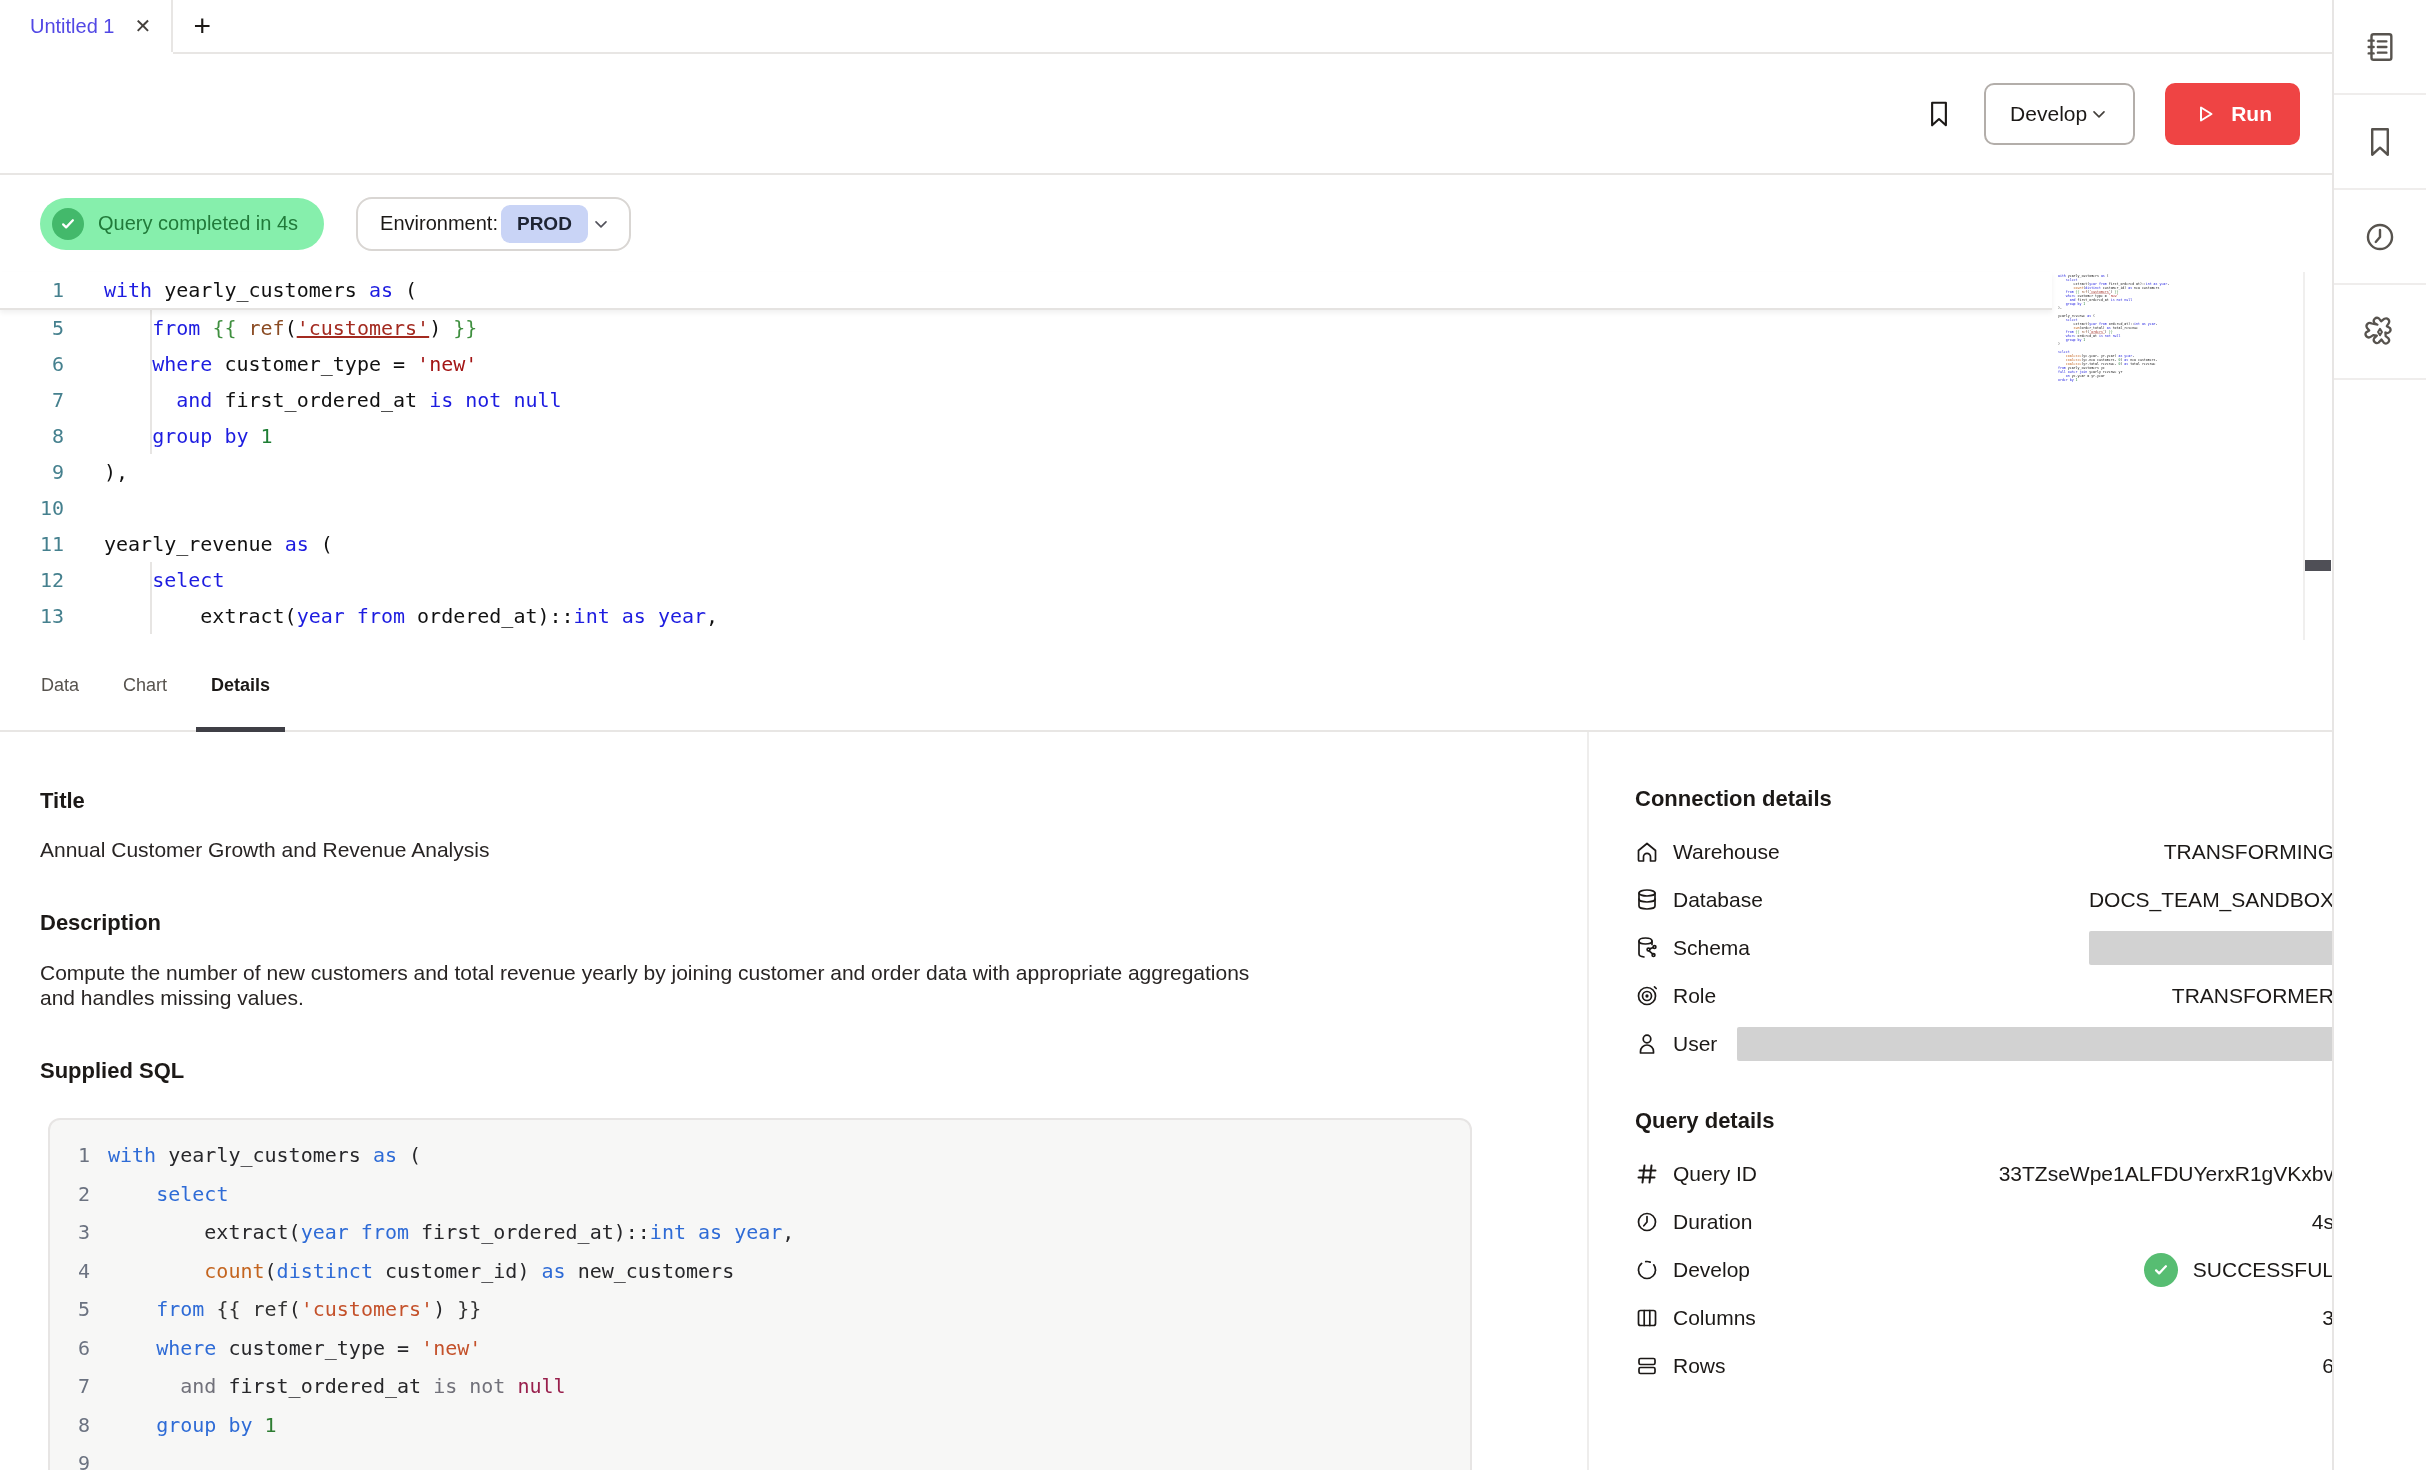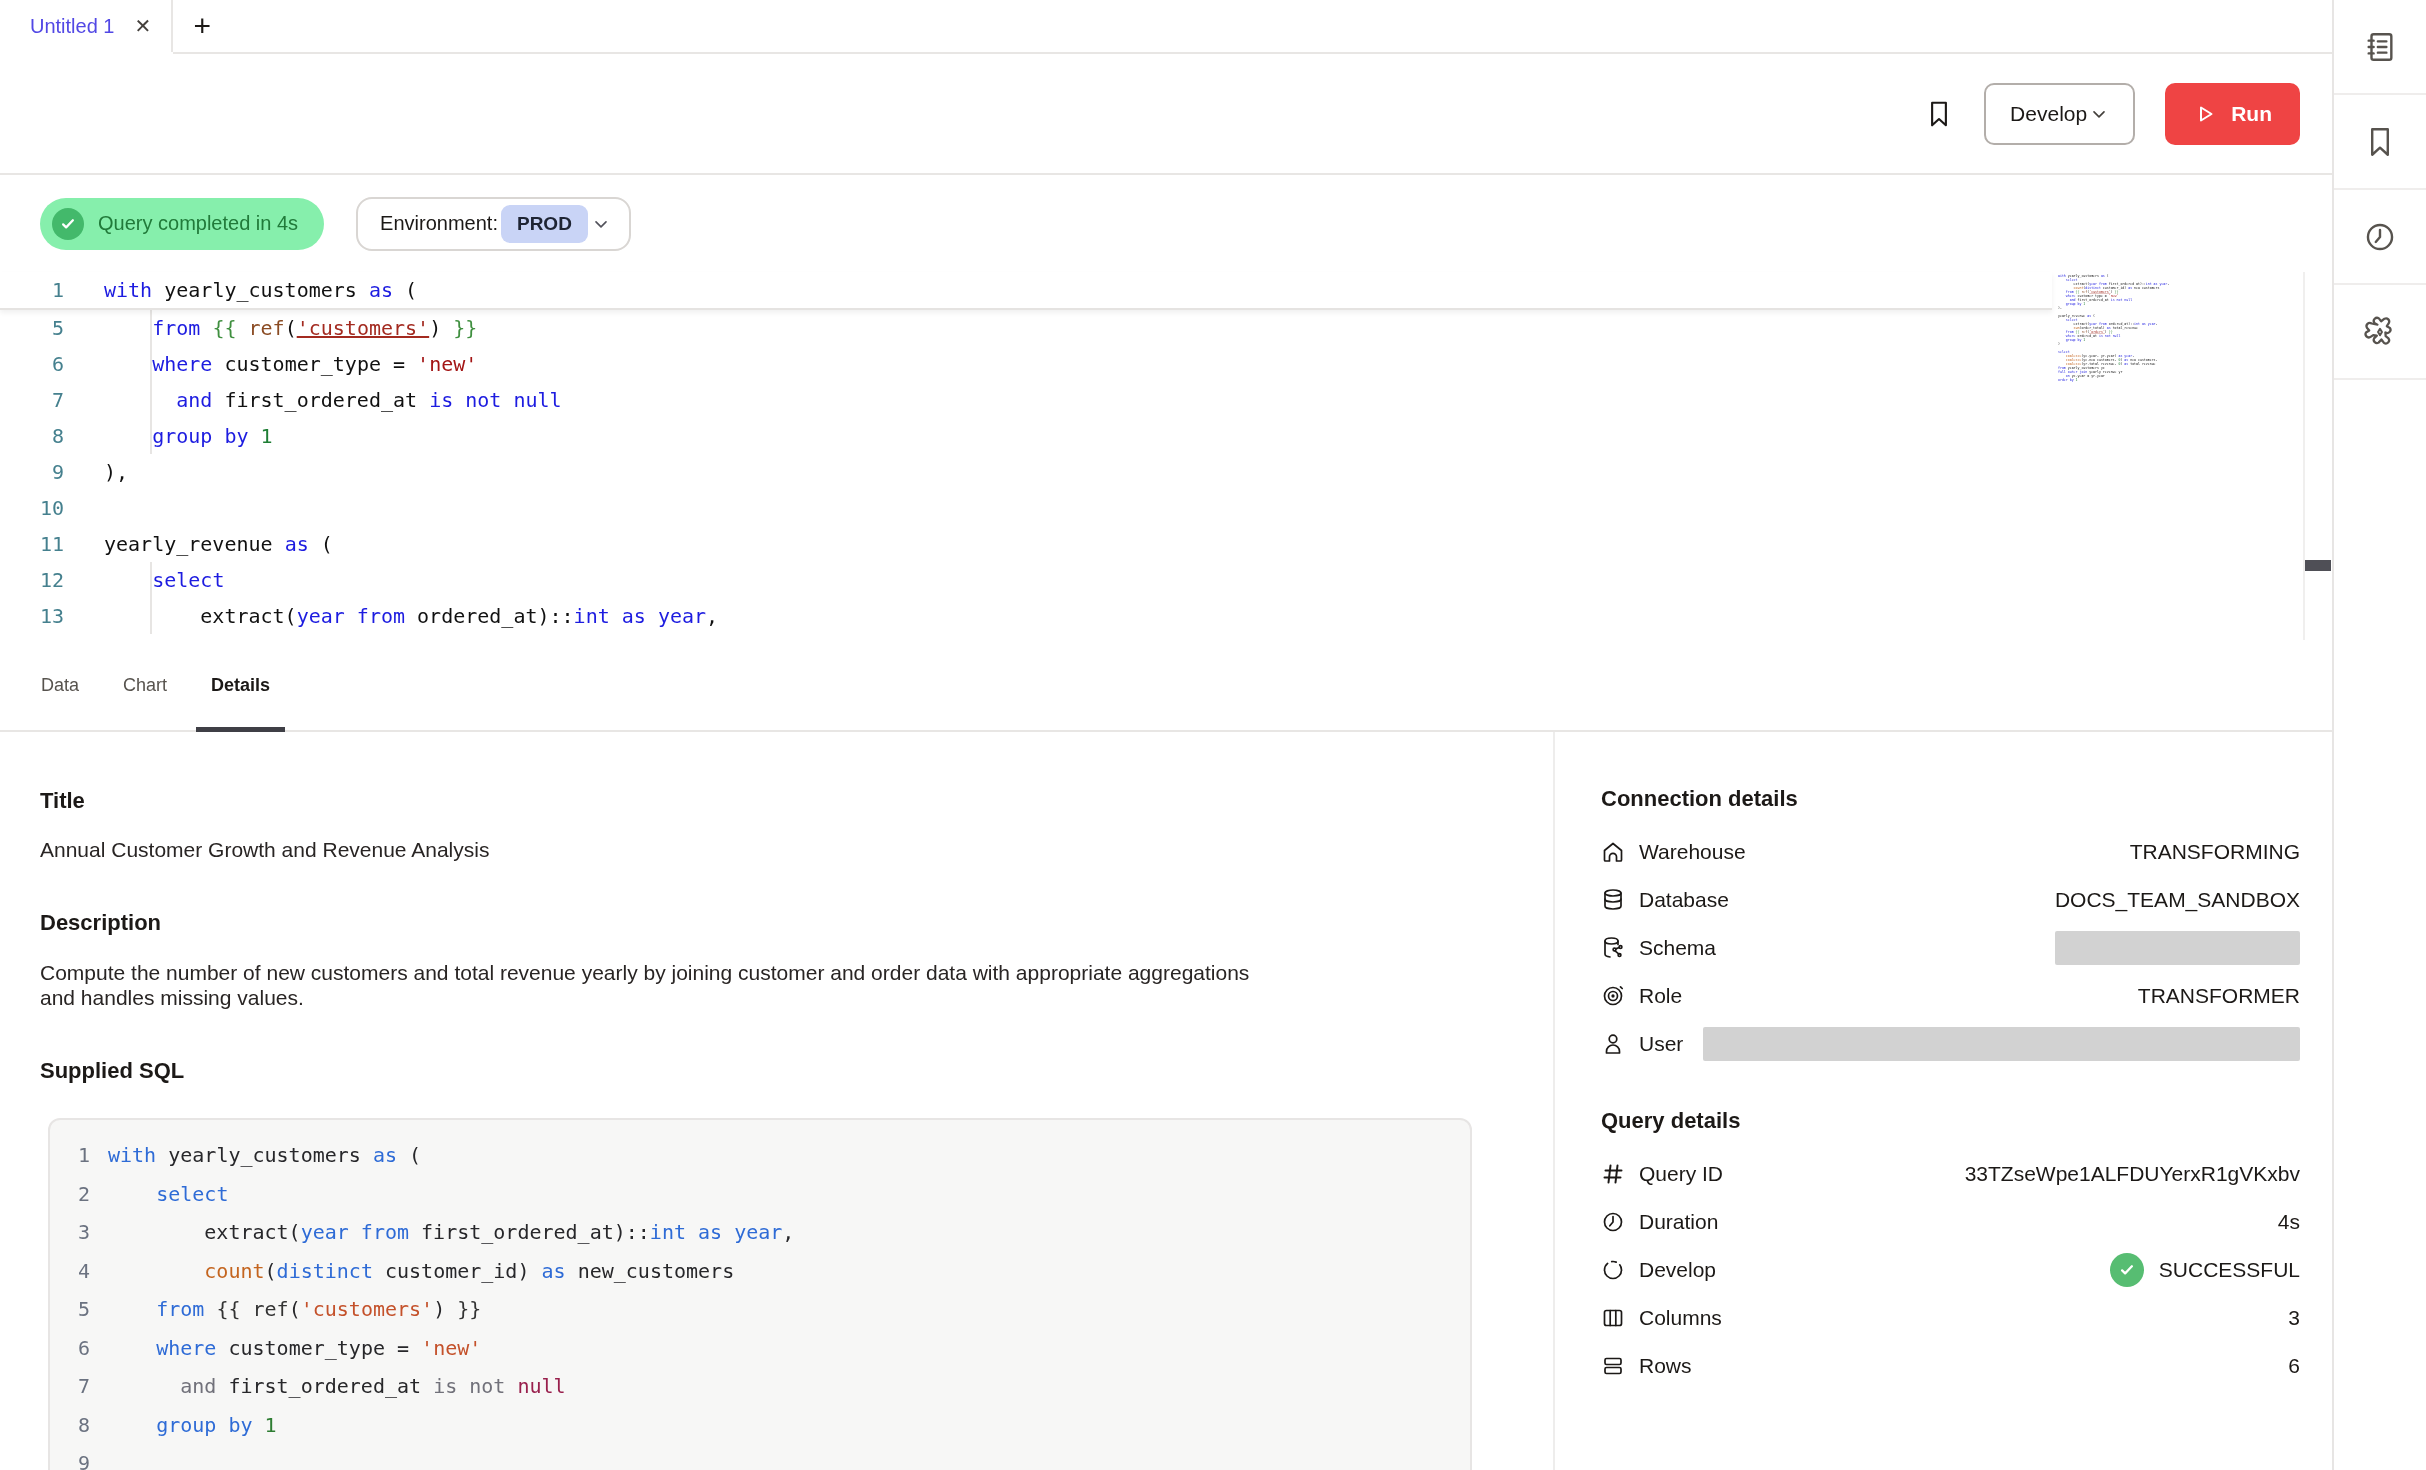--- a/index.html
+++ b/index.html
@@ -82,21 +82,21 @@
   .sb .sgut { width:44px; flex:none; text-align:right; padding-right:18px; color:#6b7280; }
   .sb .t-k  { color:#2e6bd6; }
   .sb .t-i  { color:#27272a; }
   .sb .t-o  { color:#71717a; }
   .sb .t-nl { color:#99204d; }
   .sb .t-n  { color:#2e7d32; }
   .sb .t-s,.sb .t-sl { color:#c4512a; }
   .sb .t-b,.sb .t-f { color:#333; }
   .sb .t-f2 { color:#c4651f; }
 
-  .dright { position:absolute; left:1553px; top:0; width:779px; height:100%; border-left:2px solid #eeedec; padding:54px 32px 0 46px; }
+  .dright { position:absolute; left:1587px; top:0; width:779px; height:100%; border-left:2px solid #eeedec; padding:54px 32px 0 46px; }
   .rows { margin-top:16px; }
   .crow { height:48px; display:flex; align-items:center; gap:14px; font-size:21px; color:#1c1917; }
   .crow .ic { display:flex; flex:none; color:#1c1917; }
   .crow .ic svg { width:24px; height:24px; }
   .cval { margin-left:auto; font-size:21px; color:#1c1917; text-align:right; }
   .redact { height:34px; background:#d2d2d2; border-radius:2px; }
   .redact.auto { flex:1; margin-left:6px; }
   .statusval { margin-left:auto; display:flex; align-items:center; gap:15px; }
   .statusval .okck { width:34px; height:34px; border-radius:50%; background:#57bd72; color:#fff; display:flex; align-items:center; justify-content:center; }
   .statusval .okck svg { width:18px; height:18px; }

